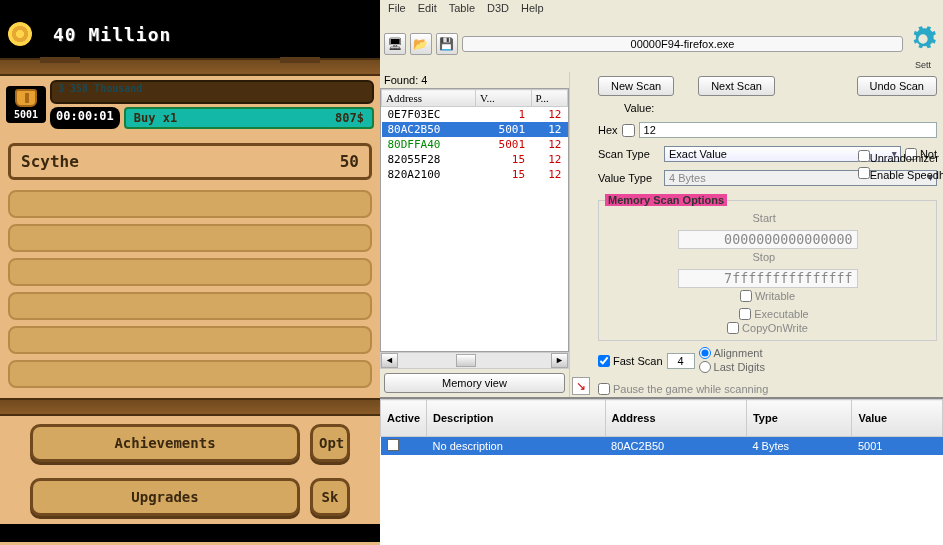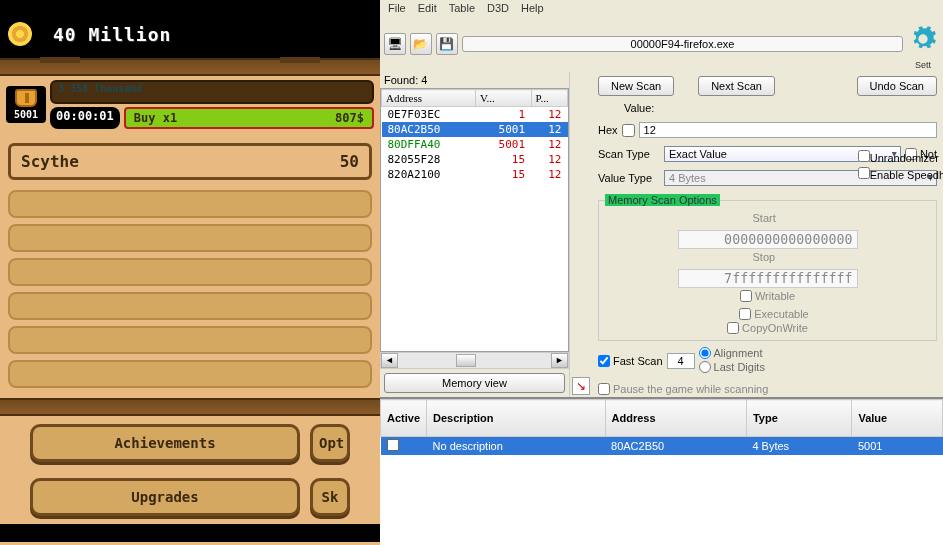--- a/index.html
+++ b/index.html
@@ -22,21 +22,21 @@
 .coin-icon::after { content:""; position:absolute; left:8px; top:2px; width:4px; height:10px; background:#a86a18; }
 .coin-count { color:#fff; font-size:10px; font-weight:bold; }
 
 .prog-col { flex: 1; display: flex; flex-direction: column; gap: 3px; }
 .prog-outer { background:#4a2e10; border:2px solid #2a1a08; border-radius:6px; height:18px; padding:10px; position:relative; }
 .prog-inner { height:100%; background: linear-gradient(#5ae0ff,#30a8d0); width:55%; border-radius:3px; }
 .prog-label { position:absolute; left:6px; top:1px; font-size:10px; color:#1a4a55; font-weight:bold; }
 
 .row2 { display: flex; gap: 4px; }
 .timer { background:#000; color:#fff; border-radius:8px; padding:2px 6px; font-size:12px; font-weight:bold; }
-.buy-bar { flex:1; background:#84cc16; border:2px solid #b91c1c; border-radius:4px; display:flex; justify-content:space-between; padding:2px 8px; font-size:12px; font-weight:bold; color:#3a2810; }
+.buy-bar { flex:1; background:#14b8a6; border:2px solid #15803d; border-radius:4px; display:flex; justify-content:space-between; padding:2px 8px; font-size:12px; font-weight:bold; color:#3a2810; }
 
 .item-row { margin: 10px 8px 6px; background:#e8b980; border:3px solid #704a1e; border-radius:6px; padding:6px 10px; display:flex; justify-content:space-between; font-size:16px; font-weight:bold; color:#3a2810; }
 
 .slots { padding: 4px 8px; display:flex; flex-direction:column; gap:6px; }
 .slot { height:28px; background:#d4a860; border:2px solid #b88a48; border-radius:8px; }
 
 .bottom-mud { height: 18px; background: linear-gradient(#704a1e, #8b5a28); border-top: 2px solid #4a2e10; border-bottom: 2px solid #4a2e10; margin-top: 6px; }
 .btn-row { display:flex; gap:10px; padding:8px 30px; }
 .game-btn { flex:1; background:#d4a860; border:3px solid #704a1e; border-radius:10px; padding:8px 6px; font-size:14px; font-weight:bold; color:#3a2810; text-align:center; box-shadow: 0 3px #5a3a18; }
 .game-btn.cut { overflow:hidden; }
@@ -77,21 +77,21 @@
 .btn { background:linear-gradient(#fff,#e4e4e4); border:1px solid #888; border-radius:3px; padding:3px 12px; font-size:11px; }
 
 .form-row { display:flex; align-items:center; gap:4px; margin:2px 0; }
 .form-row label { font-size:11px; }
 .txt { border:1px solid #9aa; padding:1px 4px; font-size:11px; background:#fff; }
 .combo { border:1px solid #7a8a9a; padding:1px 4px; font-size:11px; background:linear-gradient(#fff,#eef); flex:1; position:relative; }
 .combo::after { content:"▾"; position:absolute; right:3px; top:1px; font-size:10px; color:#556; }
 .combo.gray { color:#888; background:#f0f0f0; }
 
 .mem-opts { border:1px solid #ccc; padding:4px 6px; margin-top:2px; position:relative; font-size:11px; color:#888; }
-.mem-opts legend { font-size:11px; color:#333; background:#22c55e; padding:0 3px; }
+.mem-opts legend { font-size:11px; color:#333; background:#ec4899; padding:0 3px;font-weight:bold; }
 .mem-row { display:flex; gap:6px; align-items:center; margin:2px 0;flex-direction:column; }
 .mem-row input[type=text] { flex:1; text-align:right; padding:1px 4px; border:1px solid #ccc; background:#f8f8f8; font-family:monospace; color:#888; }
 .cb { display:inline-flex; align-items:center; gap:3px; font-size:11px; }
 .cb input { width:12px; height:12px; }
 
 .right-checks { position:absolute; right:-2px; top:75px; font-size:11px; }
 .right-checks .cb { display:block; margin:3px 0; white-space:nowrap; }
 
 .mem-view-row { display:flex; gap:4px; padding:2px 4px; align-items:center; }
 .nope { width:20px; height:20px; border:2px solid #d00; border-radius:50%; position:relative; margin:0 auto; }

